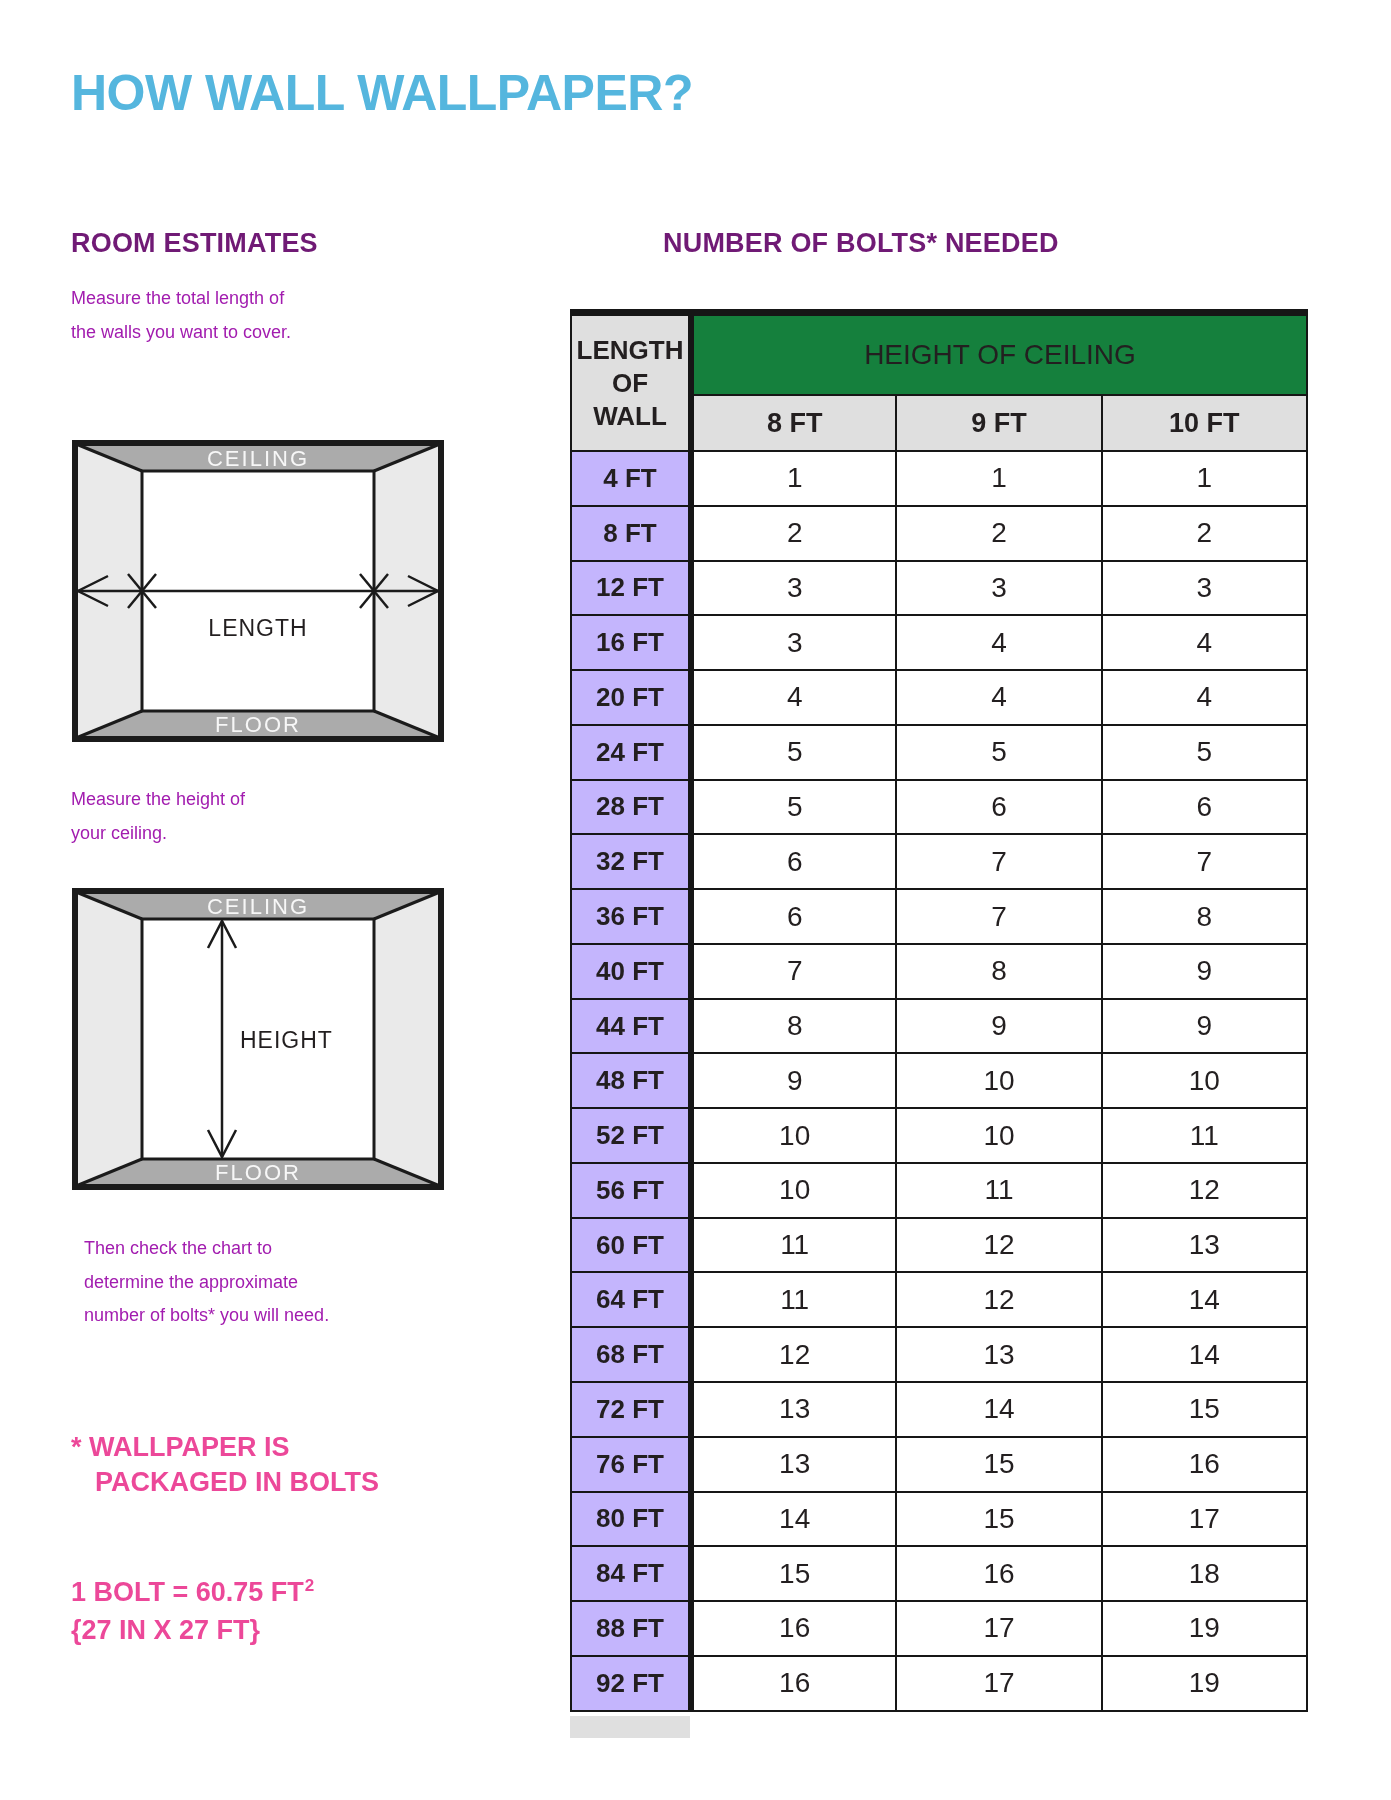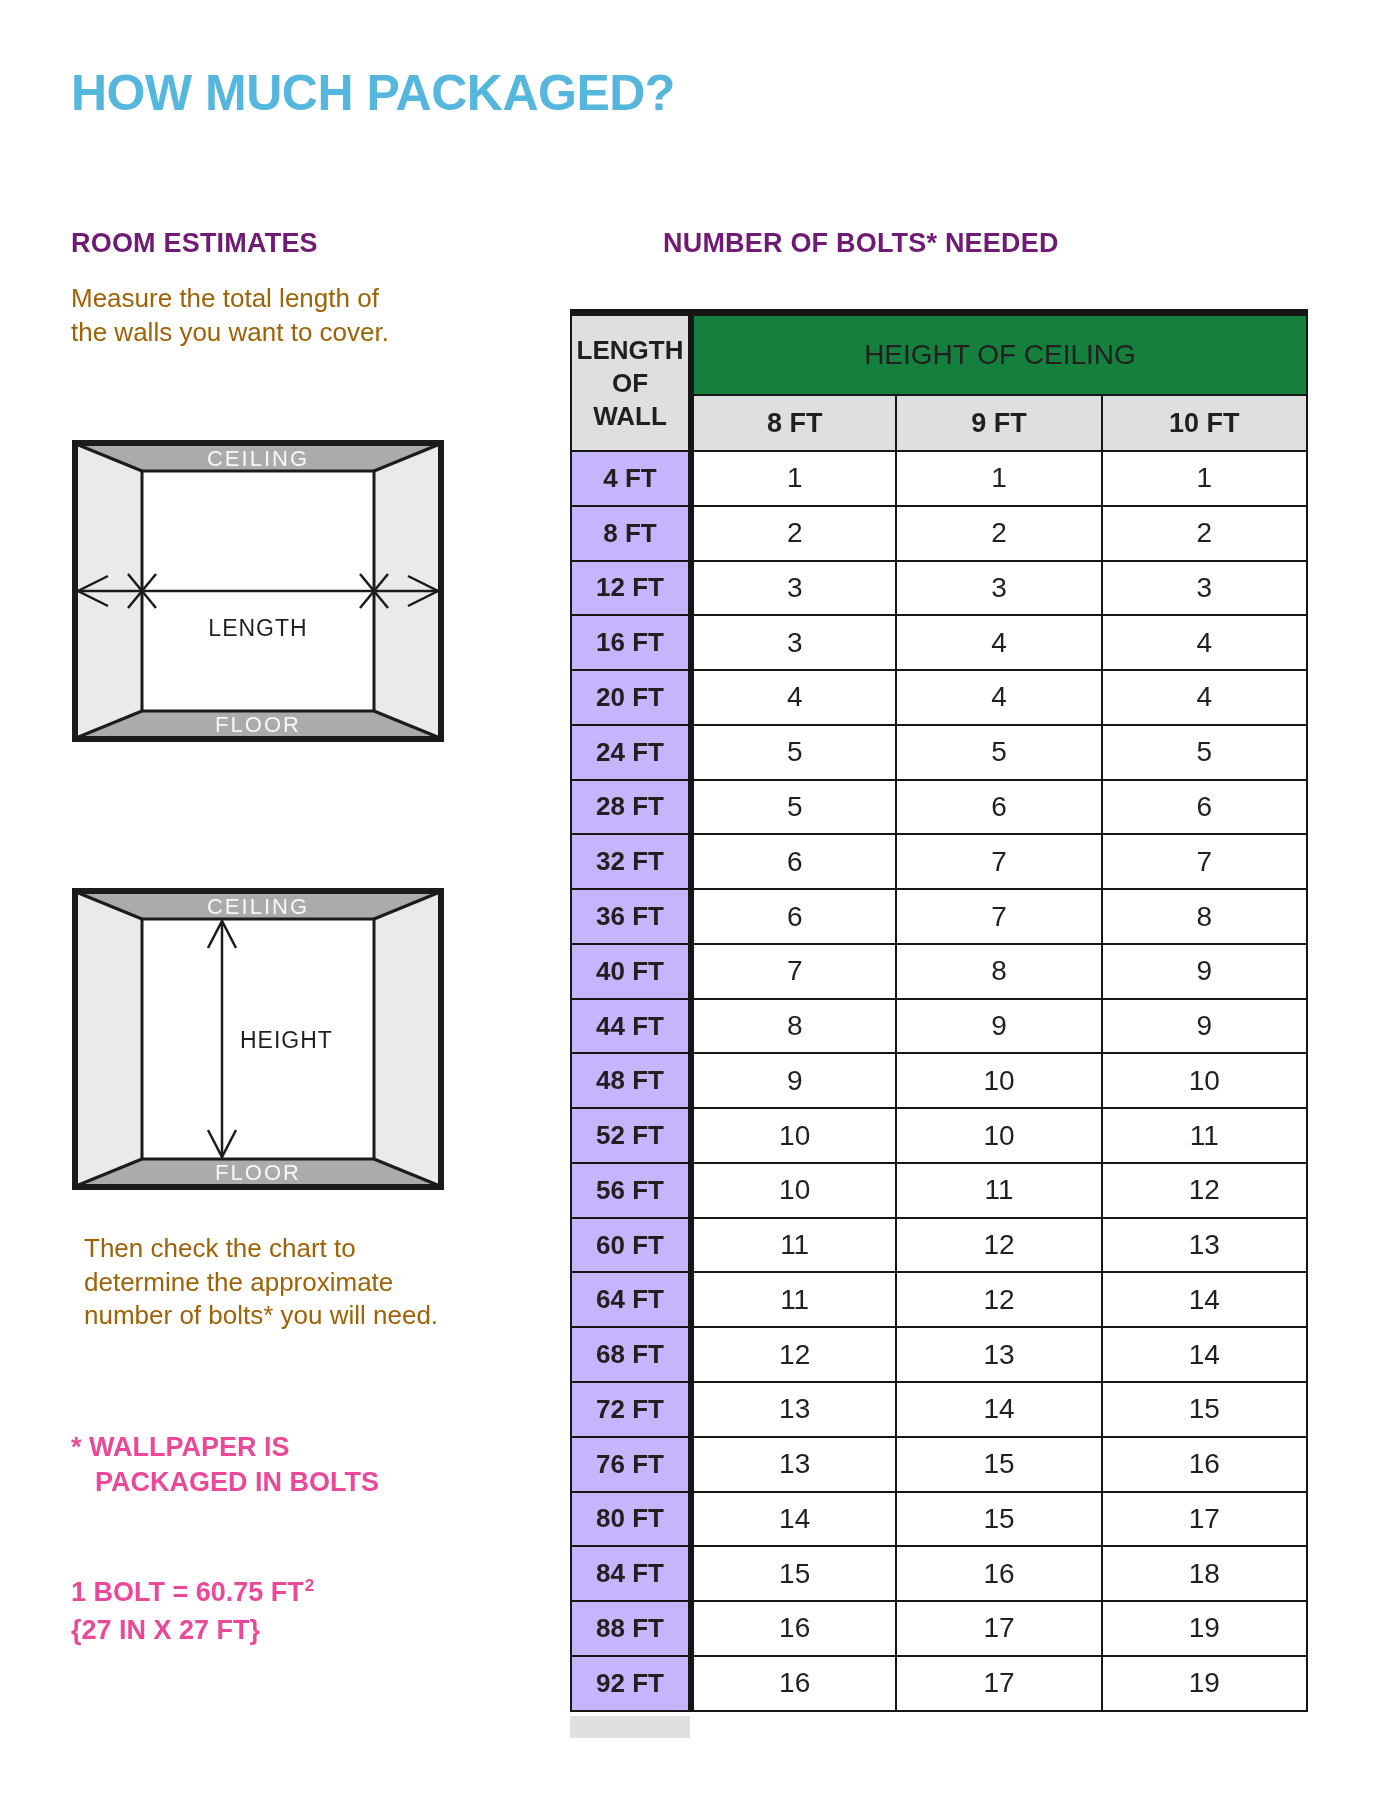--- a/index.html
+++ b/index.html
@@ -13,21 +13,21 @@
   }
   .abs{position:absolute;}
   .page-title{
     left:71px;top:64px;
     font-size:50px;font-weight:700;letter-spacing:-0.5px;
     color:#55B6DE;
   }
   .section-title{
     font-size:27px;font-weight:700;color:#701a75;letter-spacing:0.2px;
   }
-  .body-par{font-size:26px;line-height:33.5px;color:#a16207;}
+  .body-par{font-size:18px;line-height:33.5px;color:#a21caf;}
   .foot-bold{font-size:27px;font-weight:700;line-height:35px;color:#ec4899;}
   .sup2{font-size:17px;font-weight:700;position:relative;top:-10px;left:1px;}
 
   
   .table-wrap{left:570px;top:309px;}
   table.bolt-table{
     border-collapse:collapse;
     width:738px;
     table-layout:fixed;
     border:2px solid #161616;
@@ -67,21 +67,21 @@
   .dg-line{stroke:#1b1b1b;stroke-width:2.5;fill:none;}
   .dg-edge{stroke:#1b1b1b;stroke-width:3;fill:none;}
   .dg-label{font-family:"Liberation Sans",sans-serif;font-size:23px;fill:#231f20;letter-spacing:1px;}
   .dg-bandlabel{font-family:"Liberation Sans",sans-serif;font-size:22px;fill:#f7f7f7;letter-spacing:2px;}
 </style>
 </head>
 <body>
 
 <div class="canvas">
 
-  <div class="abs page-title">HOW MUCH PACKAGED?</div>
+  <div class="abs page-title">HOW WALL WALLPAPER?</div>
 
   <div class="abs section-title" style="left:71px;top:228px;">ROOM ESTIMATES</div>
 
   <div class="abs body-par" style="left:71px;top:282px;">
     <div>Measure the total length of</div>
     <div>the walls you want to cover.</div>
   </div>
 
   <svg class="abs diagram" style="left:72px;top:440px;" width="372" height="302" viewBox="0 0 372 302">
     <rect x="3" y="3" width="366" height="296" fill="#ffffff" stroke="none"></rect>
@@ -100,20 +100,24 @@
     <line x1="56" y1="168" x2="84" y2="134" class="dg-line"></line>
     <line x1="56" y1="134" x2="84" y2="168" class="dg-line"></line>
     <line x1="288" y1="168" x2="316" y2="134" class="dg-line"></line>
     <line x1="288" y1="134" x2="316" y2="168" class="dg-line"></line>
     <rect x="3" y="3" width="366" height="296" fill="none" stroke="#1b1b1b" stroke-width="6"></rect>
     <text x="186" y="26" text-anchor="middle" class="dg-bandlabel">CEILING</text>
     <text x="186" y="292" text-anchor="middle" class="dg-bandlabel">FLOOR</text>
     <text x="186" y="196" text-anchor="middle" class="dg-label">LENGTH</text>
   </svg>
 
+  <div class="abs body-par" style="left:71px;top:783px;">
+    <div>Measure the height of</div>
+    <div>your ceiling.</div>
+  </div>
 
   <svg class="abs diagram" style="left:72px;top:888px;" width="372" height="302" viewBox="0 0 372 302">
     <rect x="3" y="3" width="366" height="296" fill="#ffffff" stroke="none"></rect>
     <polygon points="4,4 368,4 302,31 70,31" fill="#ABABAB"></polygon>
     <polygon points="4,298 368,298 302,271 70,271" fill="#ABABAB"></polygon>
     <polygon points="4,4 70,31 70,271 4,298" fill="#EAEAEA"></polygon>
     <polygon points="368,4 302,31 302,271 368,298" fill="#EAEAEA"></polygon>
     <rect x="70" y="31" width="232" height="240" fill="#ffffff" class="dg-edge"></rect>
     <line x1="4" y1="4" x2="70" y2="31" class="dg-edge"></line>
     <line x1="368" y1="4" x2="302" y2="31" class="dg-edge"></line>

